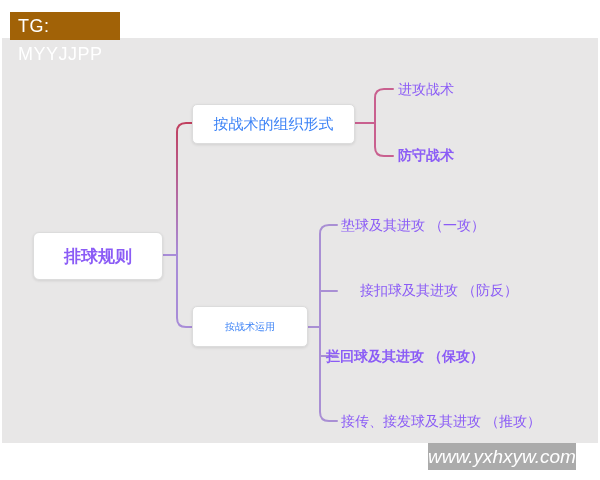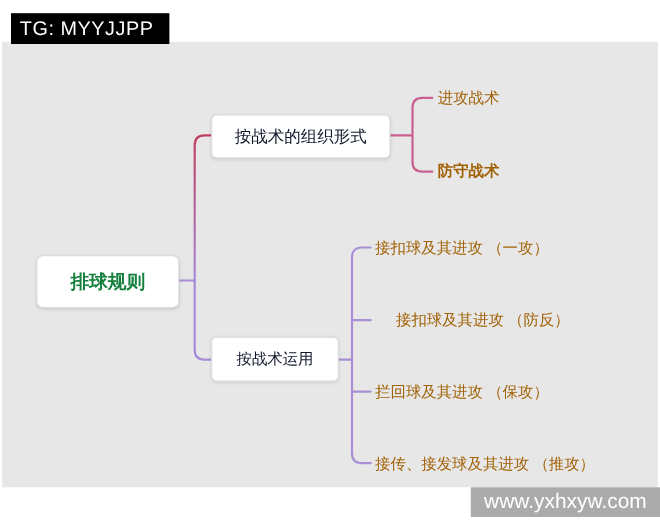--- a/index.html
+++ b/index.html
@@ -8,56 +8,56 @@
     background:#ffffff;
     font-family:"Liberation Sans","DejaVu Sans",sans-serif;
   }
   
   .canvas{
     position:absolute;left:2px;top:38px;width:596px;height:405px;
     background:#e8e7e7;
   }
   
   .badge{
-    position:absolute;left:10px;top:12px;width:144px;height:28px;
-    background:#000000;color:#ffffff;
+    position:absolute;left:10px;top:12px;width:110px;height:28px;
+    background:#a16207;color:#ffffff;
     font-size:18px;line-height:28px;padding-left:8px;box-sizing:border-box;
     letter-spacing:0.5px;
   }
   
   .watermark{
-    position:absolute;left:428px;top:443px;width:172px;height:27px;
+    position:absolute;left:428px;top:443px;width:148px;height:27px;
     background:#ababab;color:#ffffff;
-    font-size:19px;line-height:27px;text-align:center;
+    font-size:19px;line-height:27px;text-align:center;font-style:italic;
   }
   
   svg.connectors{position:absolute;left:0;top:0;width:600px;height:480px;}
   
   .node{
     position:absolute;box-sizing:border-box;
     background:#ffffff;border:1px solid #dcdcdc;border-radius:5px;
     box-shadow:0 1px 3px rgba(0,0,0,0.10);
     display:flex;align-items:center;justify-content:center;
-    color:#0f172a;white-space:nowrap;
+    color:#3b82f6;white-space:nowrap;
   }
   .node-root{
     left:33px;top:232px;width:130px;height:48px;
-    font-size:17px;font-weight:bold;border-radius:6px;color:#15803d;
+    font-size:17px;font-weight:bold;border-radius:6px;color:#8b5cf6;
   }
   .node-branch1{left:192px;top:104px;width:163px;height:40px;font-size:15px;}
-  .node-branch2{left:192px;top:306px;width:116px;height:41px;font-size:14px;}
+  .node-branch2{left:192px;top:306px;width:116px;height:41px;font-size:10px;}
   .leaf{
-    position:absolute;color:#a16207;font-size:14px;white-space:nowrap;
+    position:absolute;color:#8b5cf6;font-size:14px;white-space:nowrap;
     line-height:20px;height:20px;display:flex;align-items:center;
   }
   .leaf-1a{left:398px;top:79px;}
   .leaf-1b{left:398px;top:145px;font-weight:bold;}
   .leaf-2a{left:341px;top:215px;}
   .leaf-2b{left:341px;top:280px;margin-left:19px;}
-  .leaf-2c{left:341px;top:346px;}
+  .leaf-2c{left:326px;top:346px;font-weight:bold;}
   .leaf-2d{left:341px;top:411px;}
 </style>
 </head>
 <body>
 
 <div class="canvas"></div>
 
 <svg class="connectors" viewBox="0 0 600 480" fill="none">
   <defs>
     <linearGradient id="grad1" gradientUnits="userSpaceOnUse" x1="177" y1="255" x2="177" y2="122">
@@ -80,21 +80,21 @@
 <div class="node node-root">排球规则</div>
 
 <div class="node node-branch1">按战术的组织形式</div>
 
 <div class="node node-branch2">按战术运用</div>
 
 <div class="leaf leaf-1a">进攻战术</div>
 
 <div class="leaf leaf-1b">防守战术</div>
 
-<div class="leaf leaf-2a">接扣球及其进攻 （一攻）</div>
+<div class="leaf leaf-2a">垫球及其进攻 （一攻）</div>
 
 <div class="leaf leaf-2b">接扣球及其进攻 （防反）</div>
 
 <div class="leaf leaf-2c">拦回球及其进攻 （保攻）</div>
 
 <div class="leaf leaf-2d">接传、接发球及其进攻 （推攻）</div>
 
 <div class="badge">TG: MYYJJPP</div>
 
 <div class="watermark">www.yxhxyw.com</div>

